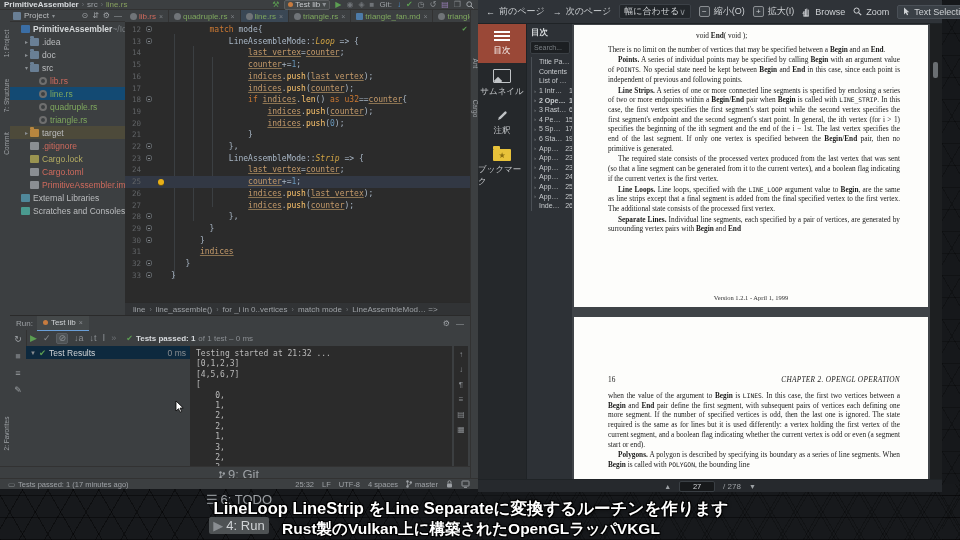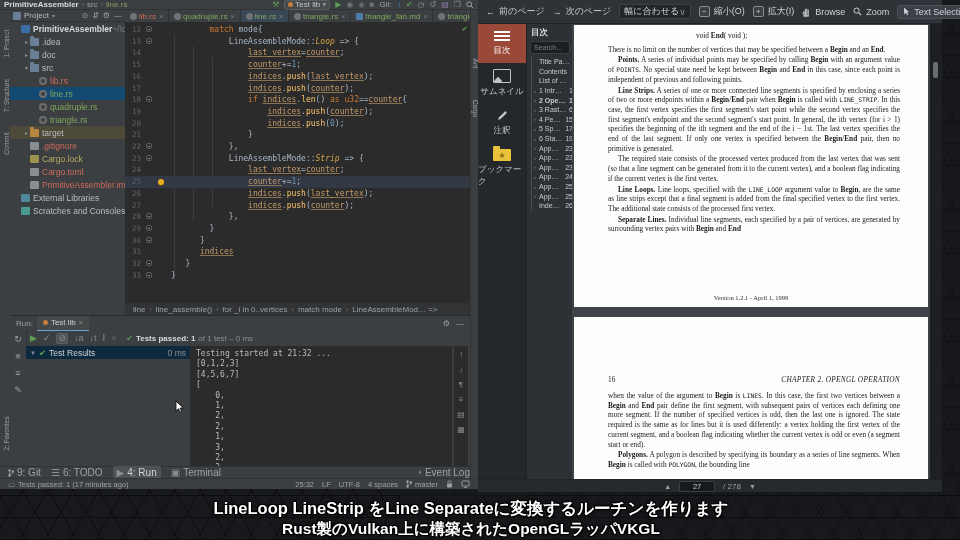--- a/index.html
+++ b/index.html
@@ -95,21 +95,21 @@
   #run-tree{position:absolute;left:16px;top:30px;width:164px;bottom:0;background:#3c3f41;border-right:1px solid #2a2a2a;}
   #tr-row{display:flex;align-items:center;gap:3px;height:13px;background:#0d293e;color:#d0d3d6;padding:0 4px;font-size:8.5px;}
   #tr-row .ms{margin-left:auto;color:#8a8e92;}
   #console{position:absolute;left:180px;top:30px;right:18px;bottom:0;background:#2b2b2b;overflow:hidden;
     font-family:"DejaVu Sans Mono",monospace;font-size:8px;color:#bbbbbb;padding:3px 0 0 6px;}
   #console div{height:10.4px;line-height:10.4px;white-space:pre;}
   #con-icons{position:absolute;right:2px;top:30px;bottom:0;width:14px;display:flex;flex-direction:column;gap:6px;
     align-items:center;padding-top:4px;color:#8a8e92;font-size:8px;background:#2b2b2b;}
   
   #twbar{position:absolute;left:0;top:466px;width:478px;height:12px;background:#3c3f41;border-top:1px solid #323232;
-    display:flex;align-items:center;gap:10px;padding:0 8px;box-sizing:border-box;color:#9da1a5;font-size:10px;}
+    display:flex;align-items:center;gap:10px;padding:0 8px;box-sizing:border-box;color:#9da1a5;font-size:13px;flex-direction:column;}
   .twitem{display:flex;align-items:center;gap:3px;}
   .twitem.active{background:#4e5254;padding:1px 4px;border-radius:2px;color:#d0d3d6;}
   #twbar .right{margin-left:auto;display:flex;align-items:center;gap:3px;}
   #sbar{position:absolute;left:0;top:478px;width:478px;height:11px;background:#3c3f41;border-top:1px solid #323232;
     display:flex;align-items:center;gap:9px;padding:0 8px;box-sizing:border-box;color:#9da1a5;font-size:7.5px;white-space:nowrap;}
   #sbar .right{margin-left:auto;display:flex;align-items:flex-start;gap:8px;}
   
   #pdf{position:absolute;left:478px;top:0;width:464px;height:492px;background:#3f4347;font-size:9px;color:#ced1d4;}
   #pdf-toolbar{position:absolute;left:0;top:0;width:464px;height:24px;background:#2f3338;border-bottom:1px solid #1f2326;
     display:flex;align-items:center;gap:8px;padding:0 8px;box-sizing:border-box;white-space:nowrap;}

